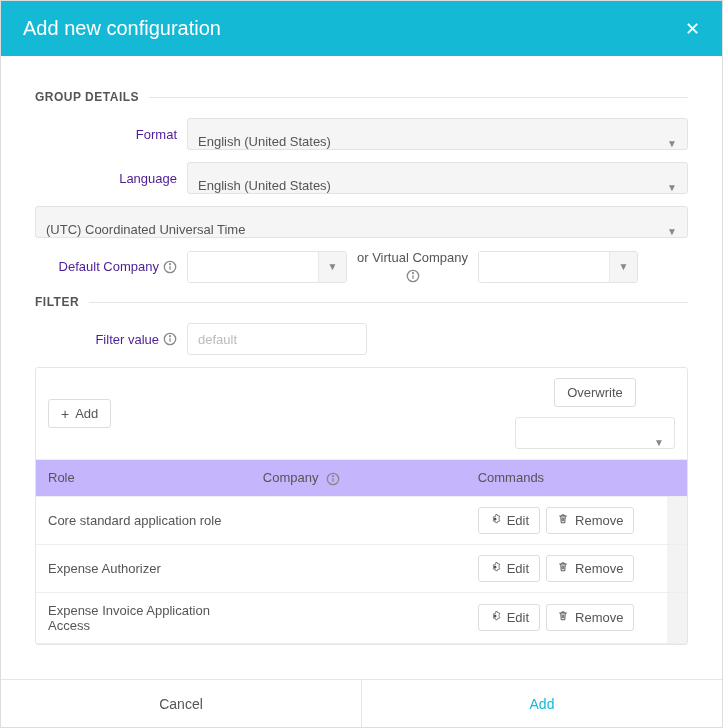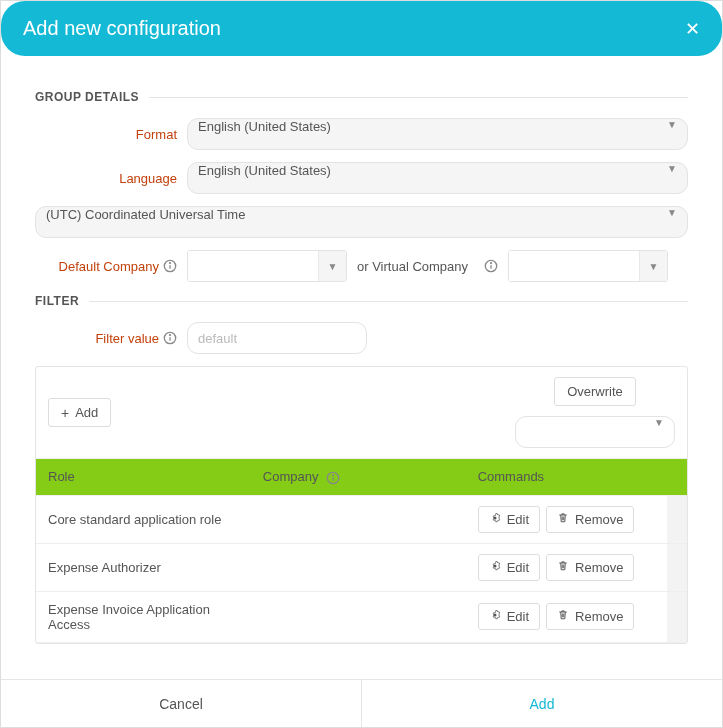--- a/index.html
+++ b/index.html
@@ -15,21 +15,20 @@
     border: 1px solid #ddd;
   }
   
   .dialog-header {
     background: #14b9d5;
     color: #fff;
     padding: 16px 22px;
     display: flex;
     justify-content: space-between;
     align-items: center;
-    border-radius: 24px;
   }
   .dialog-header h1 { font-size: 20px; font-weight: 400; }
   .close-icon { font-size: 18px; cursor: pointer; }
 
   .content {
     padding: 24px 34px 8px 34px;
   }
 
   
   .section-title {
@@ -53,42 +52,42 @@
   
   .row {
     display: flex;
     align-items: center;
     margin-bottom: 12px;
   }
   .row-label {
     width: 152px;
     text-align: right;
     padding-right: 10px;
-    color: #c2410c;
+    color: #4c1d95;
     font-size: 13px;
     display: flex;
     align-items: center;
     justify-content: flex-end;
     gap: 4px;
   }
   .control {
     flex: 1;
     display: flex;
     align-items: center;
     gap: 10px;
   }
 
   
   .select {
     display: flex;
-    align-items: flex-start;
+    align-items: flex-end;
     justify-content: space-between;
     background: #f5f5f5;
     border: 1px solid #e3e3e3;
-    border-radius: 11px;
+    border-radius: 3px;
     height: 32px;
     padding: 0 10px;
     width: 100%;
     cursor: pointer;
     color: #555;
   }
   .select.white { background: #fff; }
   .select .caret {
     font-size: 10px;
     color: #888;
@@ -110,26 +109,26 @@
     width: 28px;
     background: #f5f5f5;
     display: flex;
     align-items: center;
     justify-content: center;
     color: #888;
     font-size: 10px;
     border-left: 1px solid #e8e8e8;
   }
 
-  .mid-label { color: #555; display: flex; align-items: center; gap: 16px; }
+  .mid-label { color: #555; display: flex; align-items: center; gap: 4px; flex-direction: column; }
 
   input.text-in {
     height: 32px;
     border: 1px solid #e3e3e3;
-    border-radius: 11px;
+    border-radius: 3px;
     padding: 0 10px;
     width: 180px;
     font-size: 13px;
     color: #555;
   }
   input.text-in::placeholder { color: #bbb; }
 
   .info-icon {
     display: inline-flex;
     width: 14px; height: 14px;
@@ -172,21 +171,21 @@
     border-collapse: collapse;
     table-layout: fixed;
   }
   table.grid th, table.grid td {
     text-align: left;
     padding: 10px 12px;
     font-size: 13px;
     color: #555;
     border-bottom: 1px solid #eee;
   }
-  table.grid th { background: #84cc16; font-weight: 400; }
+  table.grid th { background: #c4b5fd; font-weight: 400; }
   table.grid td.cmd { white-space: nowrap; }
   .cmd .btn-lite { padding: 5px 10px; margin-right: 6px; }
   .scroll-hint {
     width: 12px;
     background: #f3f3f3;
   }
 
   
   .dialog-footer {
     position: absolute;

